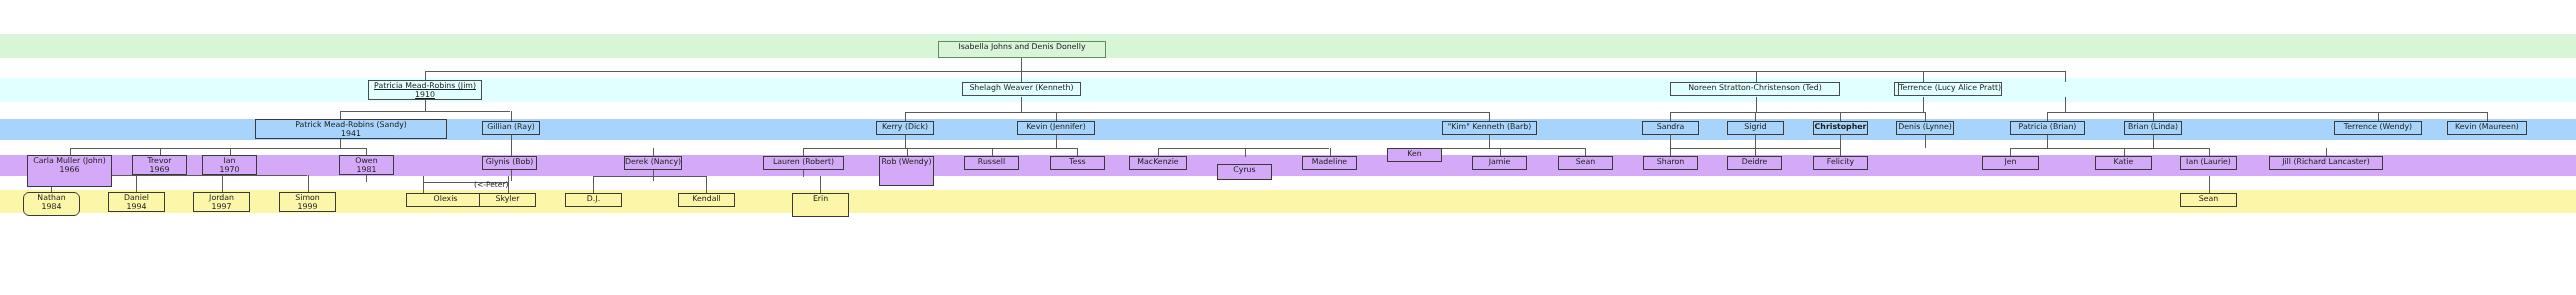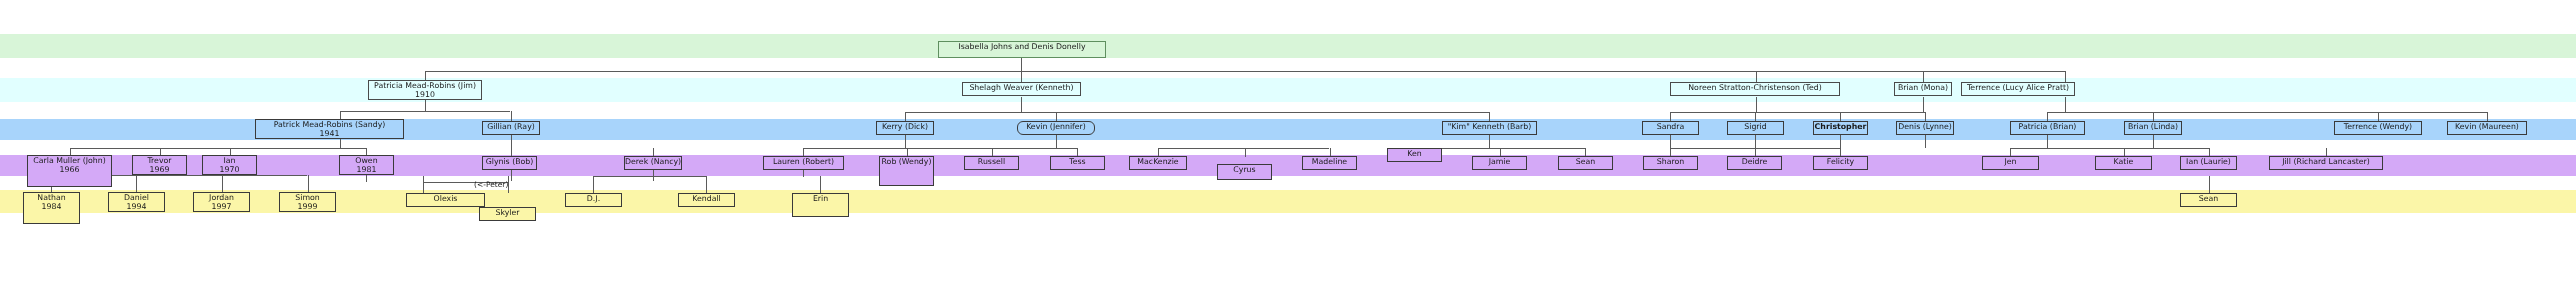--- a/index.html
+++ b/index.html
@@ -150,47 +150,47 @@
     <div class="line-v" style="left: 706px; top: 176px; height: 17px; background: rgb(90, 90, 90);"></div>
     <div class="line-v" style="left: 820px; top: 176px; height: 17px; background: rgb(90, 90, 90);"></div>
     <div class="line-v" style="left: 2209px; top: 176px; height: 17px; background: rgb(90, 90, 90);"></div>
     <div class="line-v" style="left: 803px; top: 170px; height: 7px; background: rgb(90, 90, 90);"></div>
     <div class="line-v" style="left: 366px; top: 175px; height: 7px; background: rgb(90, 90, 90);"></div>
     <div class="line-v" style="left: 511px; top: 170px; height: 11.4px; background: rgb(90, 90, 90);"></div>
     <div class="line-v" style="left: 653px; top: 170px; height: 11.4px; background: rgb(90, 90, 90);"></div>
     <div class="node g0" style="left: 938px; top: 41px; width: 168px; height: 17px;">
       <span class="nm">Isabella Johns and Denis Donelly</span>
     </div>
-    <div class="node g1" style="left: 368px; top: 80px; width: 114px; height: 20px;">
+    <div class="node g1" style="left: 368px; top: 80px; width: 114px; height: 20px; text-decoration: underline;">
       <span class="nm">Patricia Mead-Robins (Jim)</span>
       <span class="yr">1910</span>
     </div>
     <div class="node g1" style="left: 962px; top: 82px; width: 119px; height: 14px;">
       <span class="nm">Shelagh Weaver (Kenneth)</span>
     </div>
     <div class="node g1" style="left: 1670px; top: 82px; width: 170px; height: 14px;">
       <span class="nm">Noreen Stratton-Christenson (Ted)</span>
     </div>
     <div class="node g1" style="left: 1894px; top: 82px; width: 58px; height: 14px;">
       <span class="nm">Brian (Mona)</span>
     </div>
-    <div class="node g1" style="left: 1961px; top: 82px; width: 114px; height: 14px;">
+    <div class="node g1" style="left: 1898px; top: 82px; width: 104px; height: 14px;">
       <span class="nm">Terrence (Lucy Alice Pratt)</span>
     </div>
-    <div class="node g2" style="left: 255px; top: 119px; width: 149px; height: 20px;">
+    <div class="node g2" style="left: 255px; top: 119px; width: 192px; height: 20px;">
       <span class="nm">Patrick Mead-Robins (Sandy)</span>
       <span class="yr">1941</span>
     </div>
     <div class="node g2" style="left: 482px; top: 121px; width: 58px; height: 14px;">
       <span class="nm">Gillian (Ray)</span>
     </div>
     <div class="node g2" style="left: 876px; top: 121px; width: 58px; height: 14px;">
       <span class="nm">Kerry (Dick)</span>
     </div>
-    <div class="node g2" style="left: 1017px; top: 121px; width: 78px; height: 14px; border-radius: 6px;">
+    <div class="node g2" style="left: 1017px; top: 121px; width: 78px; height: 14px;">
       <span class="nm">Kevin (Jennifer)</span>
     </div>
     <div class="node g2" style="left: 1442px; top: 121px; width: 95px; height: 14px;">
       <span class="nm">"Kim" Kenneth (Barb)</span>
     </div>
     <div class="node g2" style="left: 1642px; top: 121px; width: 57px; height: 14px;">
       <span class="nm">Sandra</span>
     </div>
     <div class="node g2" style="left: 1727px; top: 121px; width: 57px; height: 14px;">
       <span class="nm">Sigrid</span>
@@ -279,40 +279,40 @@
     </div>
     <div class="node g3" style="left: 2095px; top: 156px; width: 57px; height: 14px;">
       <span class="nm">Katie</span>
     </div>
     <div class="node g3" style="left: 2180px; top: 156px; width: 57px; height: 14px;">
       <span class="nm">Ian (Laurie)</span>
     </div>
     <div class="node g3" style="left: 2269px; top: 156px; width: 114px; height: 14px;">
       <span class="nm">Jill (Richard Lancaster)</span>
     </div>
-    <div class="node g4" style="left: 23px; top: 192px; width: 57px; height: 32px;">
+    <div class="node g4" style="left: 23px; top: 192px; width: 57px; height: 24px; border-radius: 6px;">
       <span class="nm">Nathan</span>
       <span class="yr">1984</span>
     </div>
     <div class="node g4" style="left: 108px; top: 192px; width: 57px; height: 20px;">
       <span class="nm">Daniel</span>
       <span class="yr">1994</span>
     </div>
     <div class="node g4" style="left: 193px; top: 192px; width: 57px; height: 20px;">
       <span class="nm">Jordan</span>
       <span class="yr">1997</span>
     </div>
     <div class="node g4" style="left: 279px; top: 192px; width: 57px; height: 20px;">
       <span class="nm">Simon</span>
       <span class="yr">1999</span>
     </div>
     <div class="node g4" style="left: 406px; top: 193px; width: 79px; height: 14px;">
       <span class="nm">Olexis</span>
     </div>
-    <div class="node g4" style="left: 479px; top: 193px; width: 57px; height: 14px; margin-top: 14px;">
+    <div class="node g4" style="left: 479px; top: 193px; width: 57px; height: 14px;">
       <span class="nm">Skyler</span>
     </div>
     <div class="node g4" style="left: 565px; top: 193px; width: 57px; height: 14px;">
       <span class="nm">D.J.</span>
     </div>
     <div class="node g4" style="left: 678px; top: 193px; width: 57px; height: 14px;">
       <span class="nm">Kendall</span>
     </div>
     <div class="node g4" style="left: 792px; top: 193px; width: 57px; height: 24px;">
       <span class="nm">Erin</span>

